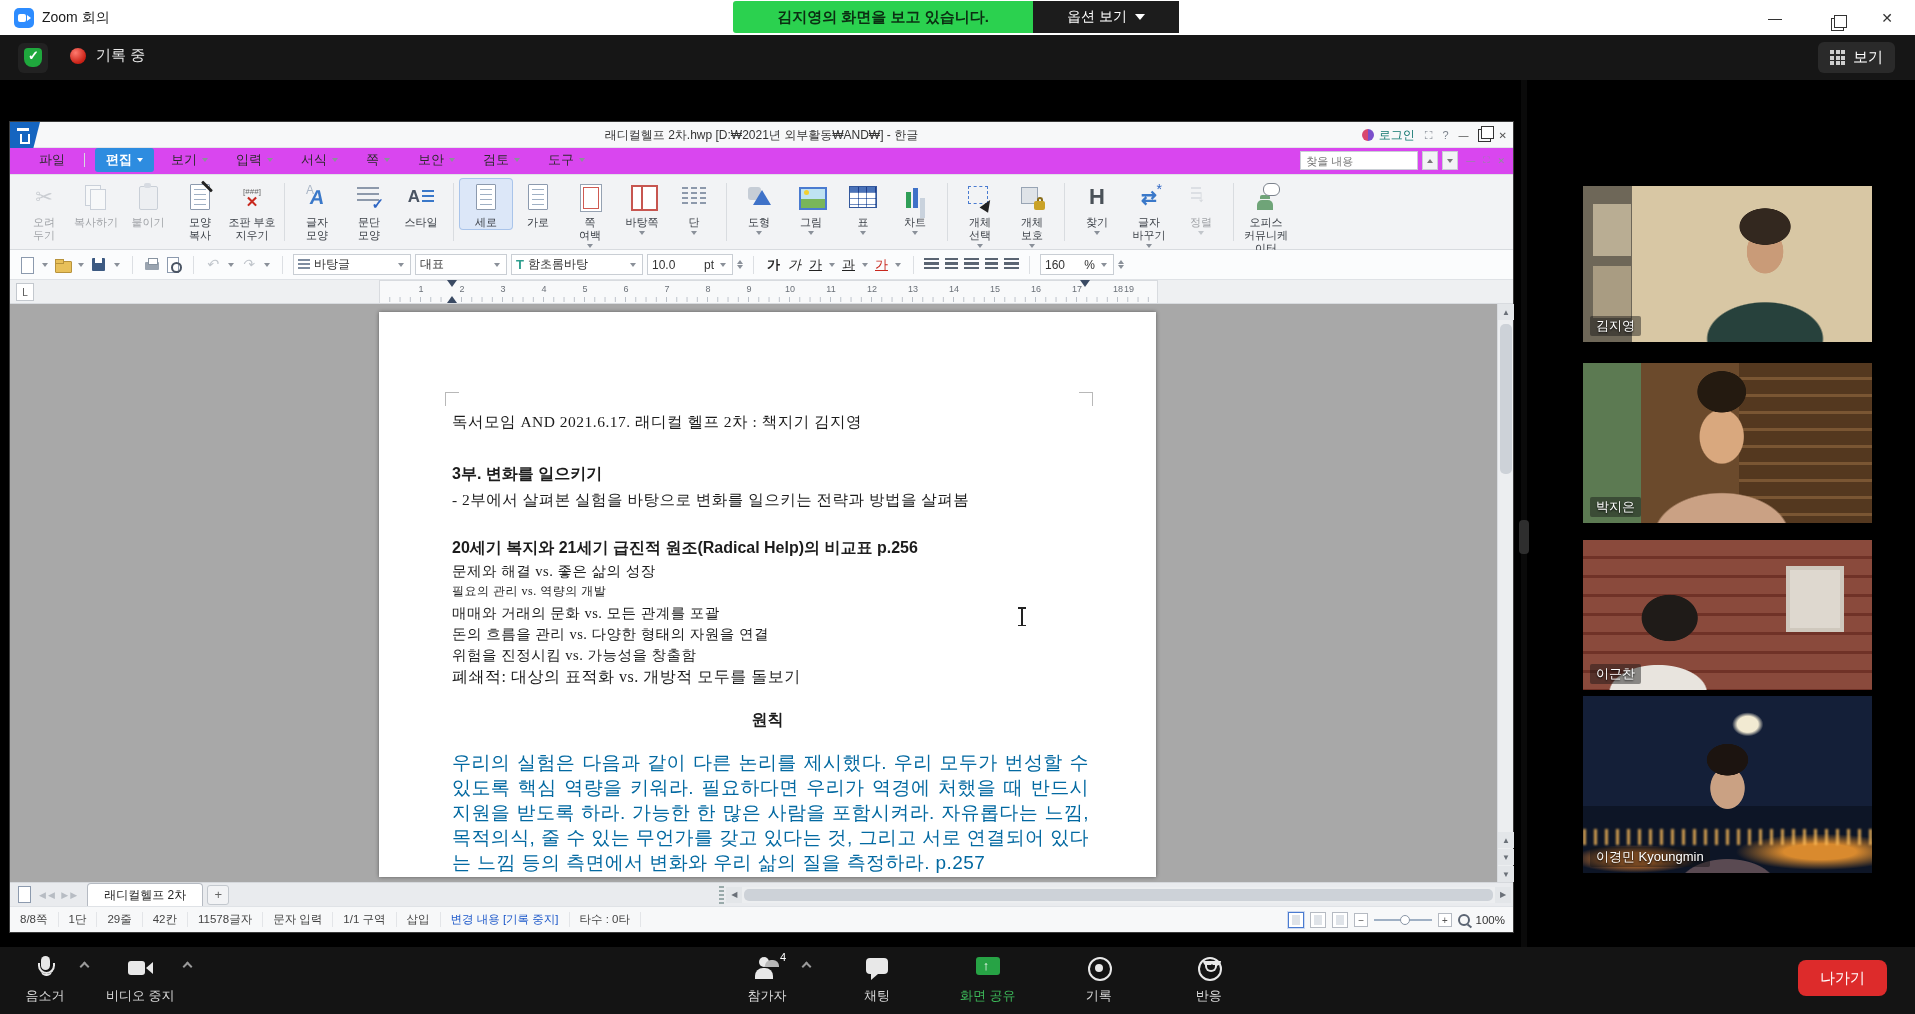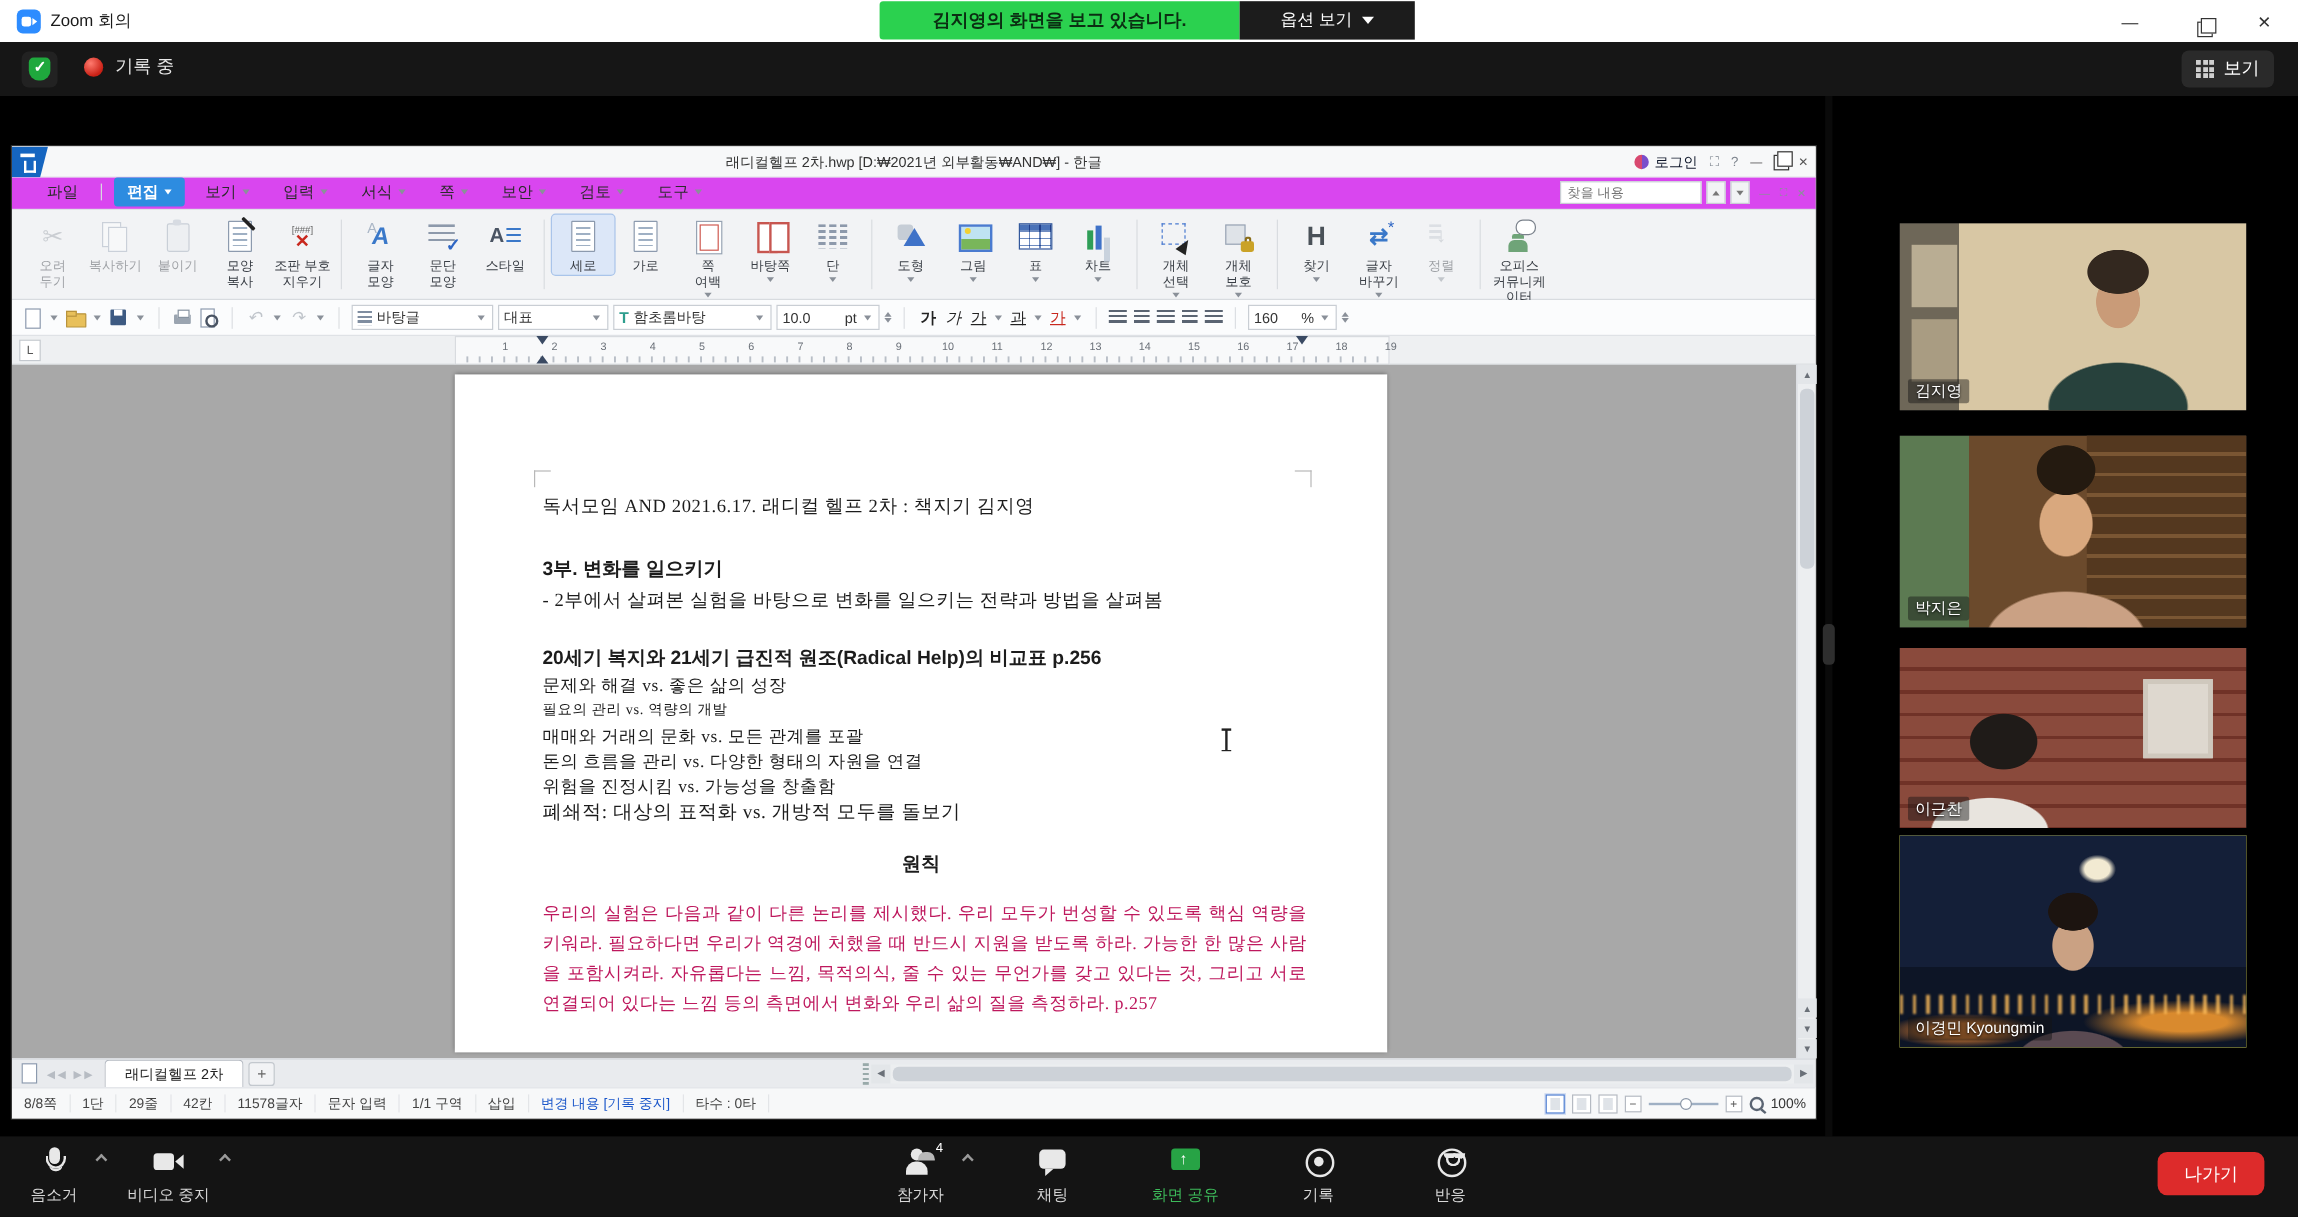--- a/index.html
+++ b/index.html
@@ -50,21 +50,21 @@
   .hwp { position:absolute; left:10px; top:122px; width:1503px; height:810px; background:#f7f8f9;
          box-shadow:0 0 0 1px #3a3a3a; font-size:12px; color:#333; }
   .hwp-titlebar { position:absolute; left:0; top:0; width:100%; height:26px; background:#f7f8f9; border-bottom:1px solid #e3e5e8; }
   .hwp-logo { position:absolute; left:0; top:0; width:30px; height:26px; background:#1565c0;
               clip-path:polygon(0 0,100% 0,78% 100%,0 100%); }
   .hwp-logo::before { content:""; position:absolute; left:7px; top:6px; width:12px; height:3px; background:#fff; }
   .hwp-logo::after { content:""; position:absolute; left:10px; top:12px; width:6px; height:8px; border:2px solid #fff; border-top:0; }
   .hwp-title { position:absolute; left:0; right:0; top:0; height:26px; text-align:center; line-height:26px;
                font-size:12px; color:#333; }
   .hwp-tb-right { position:absolute; right:6px; top:0; height:26px; display:flex; align-items:center; gap:10px; }
-  .login { display:flex; align-items:center; gap:5px; color:#0f172a; font-size:12px; cursor:pointer; }
+  .login { display:flex; align-items:center; gap:5px; color:#0f766e; font-size:12px; cursor:pointer; }
   .login-ic { width:12px; height:12px; border-radius:50%; background:conic-gradient(#7a4ecb 0 50%, #d8486f 50%); }
   .mini-ic { color:#7b828c; font-size:11px; cursor:pointer; }
   .mini-ic.fs::before { content:"⛶"; }
   .mini-ic.help::before { content:"?"; }
   .hwp-winbtns { display:flex; gap:9px; align-items:center; color:#555; font-size:10px; }
 
   .hwp-menubar { position:absolute; left:0; top:26px; width:100%; height:27px; background:#d946ef; border-bottom:1px solid #dfe2e6;
                  display:flex; align-items:flex-start; padding-left:18px; }
   .menu-item { display:flex; align-items:center; gap:5px; padding:3px 11px; margin-right:6px; font-size:13px; color:#2b2b2b;
                border-radius:3px; cursor:pointer; }
@@ -214,22 +214,22 @@
   
   .hwp-canvas { position:absolute; left:0; top:182px; width:1487px; height:578px; background:#a8a8a8; overflow:hidden; }
   .page { position:absolute; left:369px; top:8px; width:777px; height:565px; background:#fff; box-shadow:0 0 4px rgba(0,0,0,.45); }
   .crop { position:absolute; width:14px; height:14px; border:0 solid #b8b8b8; }
   .crop.tl { left:66px; top:80px; border-left-width:1px; border-top-width:1px; }
   .crop.tr { left:700px; top:80px; border-right-width:1px; border-top-width:1px; }
   .doc-line { position:absolute; left:73px; white-space:nowrap; color:#1c1c1c;
               font-family:"Liberation Serif", serif; font-size:15.5px; letter-spacing:.5px; }
   .doc-bold { font-family:"Liberation Sans", sans-serif; font-weight:bold; font-size:16px; letter-spacing:0; }
   .doc-center { left:0; width:777px; text-align:center; }
-  .doc-para { position:absolute; left:73px; top:438px; width:637px; text-align:justify; color:#be185d;
-              font-family:Liberation Serif, serif; font-size:15px; line-height:25px; letter-spacing:.4px; white-space:normal; }
+  .doc-para { position:absolute; left:73px; top:438px; width:637px; text-align:justify; color:#0369a1;
+              font-family:Liberation Sans, sans-serif; font-size:19px; line-height:25px; letter-spacing:.4px; white-space:normal; }
   .caret { position:absolute; left:642px; top:296px; width:1.5px; height:17px; background:#222; }
   .caret::before, .caret::after { content:""; position:absolute; left:-3px; width:8px; height:1.5px; background:#222; }
   .caret::before { top:-1px; } .caret::after { bottom:-1px; }
 
   
   .vscroll { position:absolute; right:0; top:182px; width:16px; height:578px; background:#eceef0; border-left:1px solid #d8dbdf; }
   .vs-btn { position:absolute; left:0; width:16px; height:16px; background:#e3e6e9; color:#6a7078; font-size:8px;
             display:flex; align-items:center; justify-content:center; cursor:pointer; }
   .vs-thumb { position:absolute; left:2px; top:20px; width:12px; height:150px; background:#cdd2d8; border-radius:5px; cursor:grab; }
 
@@ -703,21 +703,21 @@
         <div class="ruler-num" style="left: 369px;">9</div>
         <div class="ruler-num" style="left: 410px;">10</div>
         <div class="ruler-num" style="left: 451px;">11</div>
         <div class="ruler-num" style="left: 492px;">12</div>
         <div class="ruler-num" style="left: 533px;">13</div>
         <div class="ruler-num" style="left: 574px;">14</div>
         <div class="ruler-num" style="left: 615px;">15</div>
         <div class="ruler-num" style="left: 656px;">16</div>
         <div class="ruler-num" style="left: 697px;">17</div>
         <div class="ruler-num" style="left: 738px;">18</div>
-        <div class="ruler-num" style="left: 779px;">19</div>
+        <div class="ruler-num" style="left: 749px;">19</div>
       </div>
     <i class="ruler-mark" style="left:442px"></i>
     <i class="ruler-mark" style="left:1075px"></i>
     <i class="ruler-mark lo" style="left:442px"></i>
   </div>
 
   <div class="hwp-canvas">
     <div class="page">
       <i class="crop tl"></i>
       <i class="crop tr"></i>

